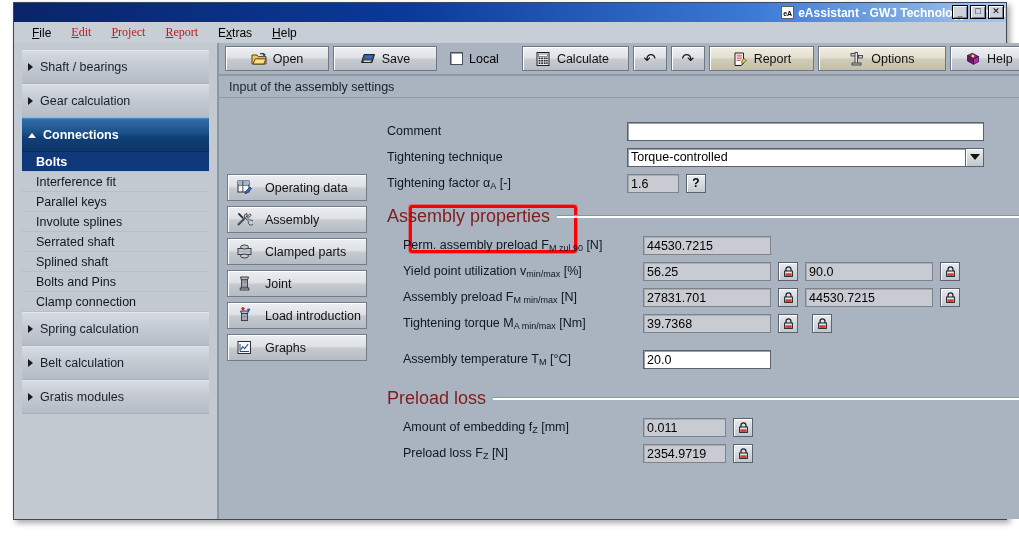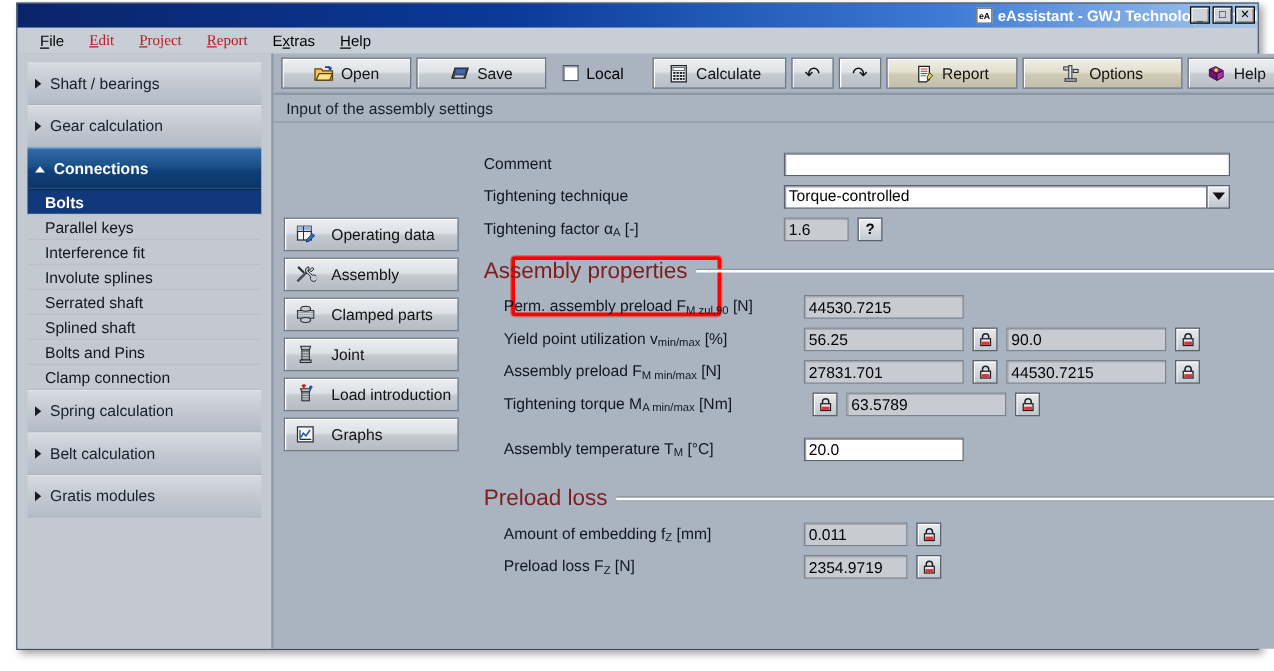--- a/index.html
+++ b/index.html
@@ -225,24 +225,24 @@
 
         <div class="tree-group open">
           <span class="arrow"></span>
           <span>Connections</span>
         </div>
 
         <div class="tree-child selected">
             <span>Bolts</span>
           </div>
         <div class="tree-child">
+            <span>Interference fit</span>
+          </div>
+        <div class="tree-child">
             <span>Parallel keys</span>
-          </div>
-        <div class="tree-child">
-            <span>Interference fit</span>
           </div>
         <div class="tree-child">
             <span>Involute splines</span>
           </div>
         <div class="tree-child">
             <span>Serrated shaft</span>
           </div>
         <div class="tree-child">
             <span>Splined shaft</span>
           </div>
@@ -534,28 +534,28 @@
                 <rect x="3.4" y="8.3" width="6.2" height="2.6" fill="#e03030"></rect>
               </svg>
             </div>
           </div>
 
           <div class="frow indent">
             <div class="flabel">
               <span>Tightening torque M</span><sub>A min/max</sub>
               <span>[Nm]</span>
             </div>
-            <div class="lockbtn">
-              <svg width="13" height="13" viewBox="0 0 13 13">
-                <path d="M4 6V4.4a2.5 2.5 0 0 1 5 0V6" fill="none" stroke="#1c1f24" stroke-width="1.2"></path>
-                <rect x="2.6" y="6" width="7.8" height="5.4" fill="#e6e9ec" stroke="#1c1f24" stroke-width="1"></rect>
-                <rect x="3.4" y="8.3" width="6.2" height="2.6" fill="#e03030"></rect>
-              </svg>
-            </div>
-            <div class="fin ro w128">63.5789</div>
+            <div class="fin ro w128">39.7368</div>
+            <div class="lockbtn">
+              <svg width="13" height="13" viewBox="0 0 13 13">
+                <path d="M4 6V4.4a2.5 2.5 0 0 1 5 0V6" fill="none" stroke="#1c1f24" stroke-width="1.2"></path>
+                <rect x="2.6" y="6" width="7.8" height="5.4" fill="#e6e9ec" stroke="#1c1f24" stroke-width="1"></rect>
+                <rect x="3.4" y="8.3" width="6.2" height="2.6" fill="#e03030"></rect>
+              </svg>
+            </div>
             <div class="lockbtn">
               <svg width="13" height="13" viewBox="0 0 13 13">
                 <path d="M4 6V4.4a2.5 2.5 0 0 1 5 0V6" fill="none" stroke="#1c1f24" stroke-width="1.2"></path>
                 <rect x="2.6" y="6" width="7.8" height="5.4" fill="#e6e9ec" stroke="#1c1f24" stroke-width="1"></rect>
                 <rect x="3.4" y="8.3" width="6.2" height="2.6" fill="#e03030"></rect>
               </svg>
             </div>
           </div>
 
           <div class="frow indent" style="margin-top:14px;">

